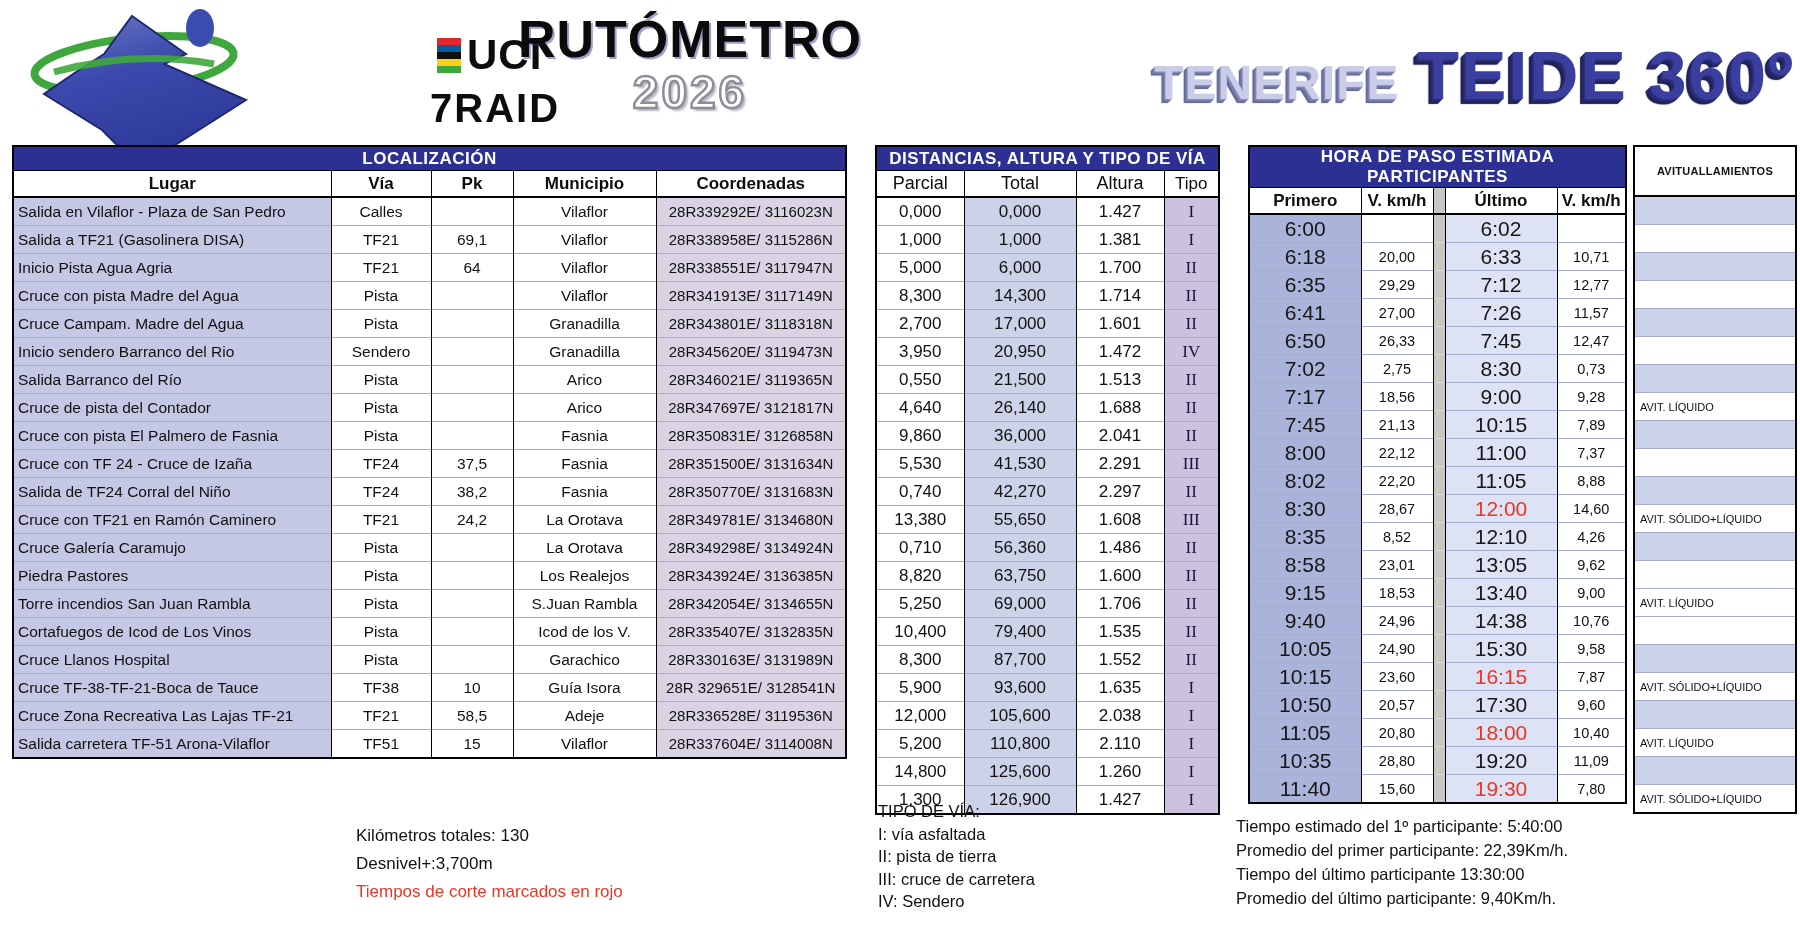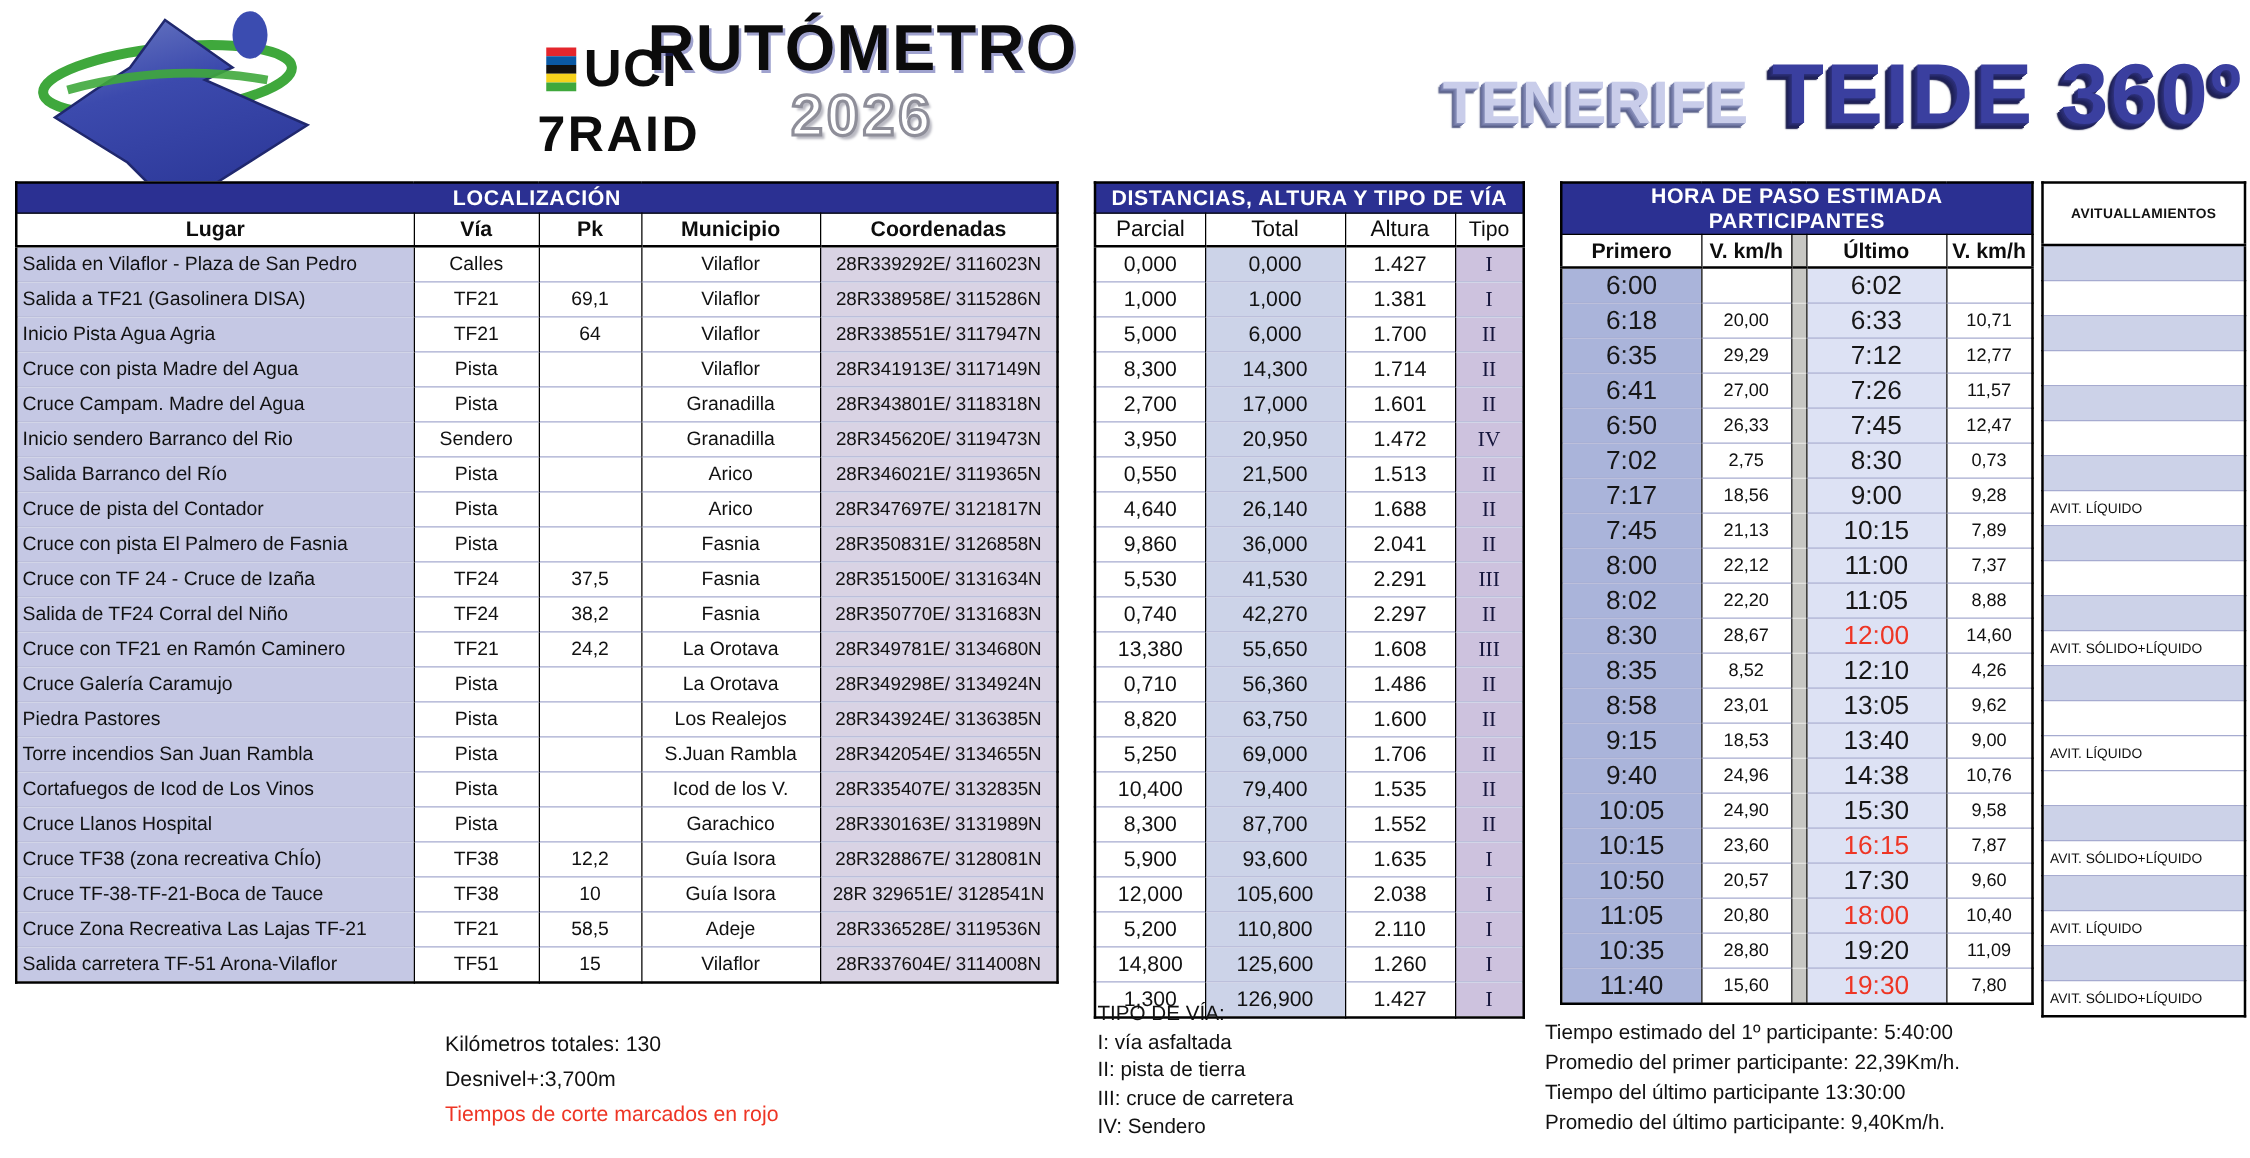--- a/index.html
+++ b/index.html
@@ -244,27 +244,20 @@
         <td class="c-coord ctr">28R335407E/ 3132835N</td>
       </tr>
       <tr>
         <td class="c-lugar">Cruce  Llanos  Hospital</td>
         <td class="ctr">Pista</td>
         <td class="ctr"></td>
         <td class="ctr">Garachico</td>
         <td class="c-coord ctr">28R330163E/ 3131989N</td>
       </tr>
       <tr>
-        <td class="c-lugar">Cruce TF38  (zona recreativa ChÍo)</td>
-        <td class="ctr">TF38</td>
-        <td class="ctr">12,2</td>
-        <td class="ctr">Guía Isora</td>
-        <td class="c-coord ctr">28R328867E/ 3128081N</td>
-      </tr>
-      <tr>
         <td class="c-lugar">Cruce TF-38-TF-21-Boca de Tauce</td>
         <td class="ctr">TF38</td>
         <td class="ctr">10</td>
         <td class="ctr">Guía Isora</td>
         <td class="c-coord ctr">28R 329651E/ 3128541N</td>
       </tr>
       <tr>
         <td class="c-lugar">Cruce Zona Recreativa  Las Lajas TF-21</td>
         <td class="ctr">TF21</td>
         <td class="ctr">58,5</td>

